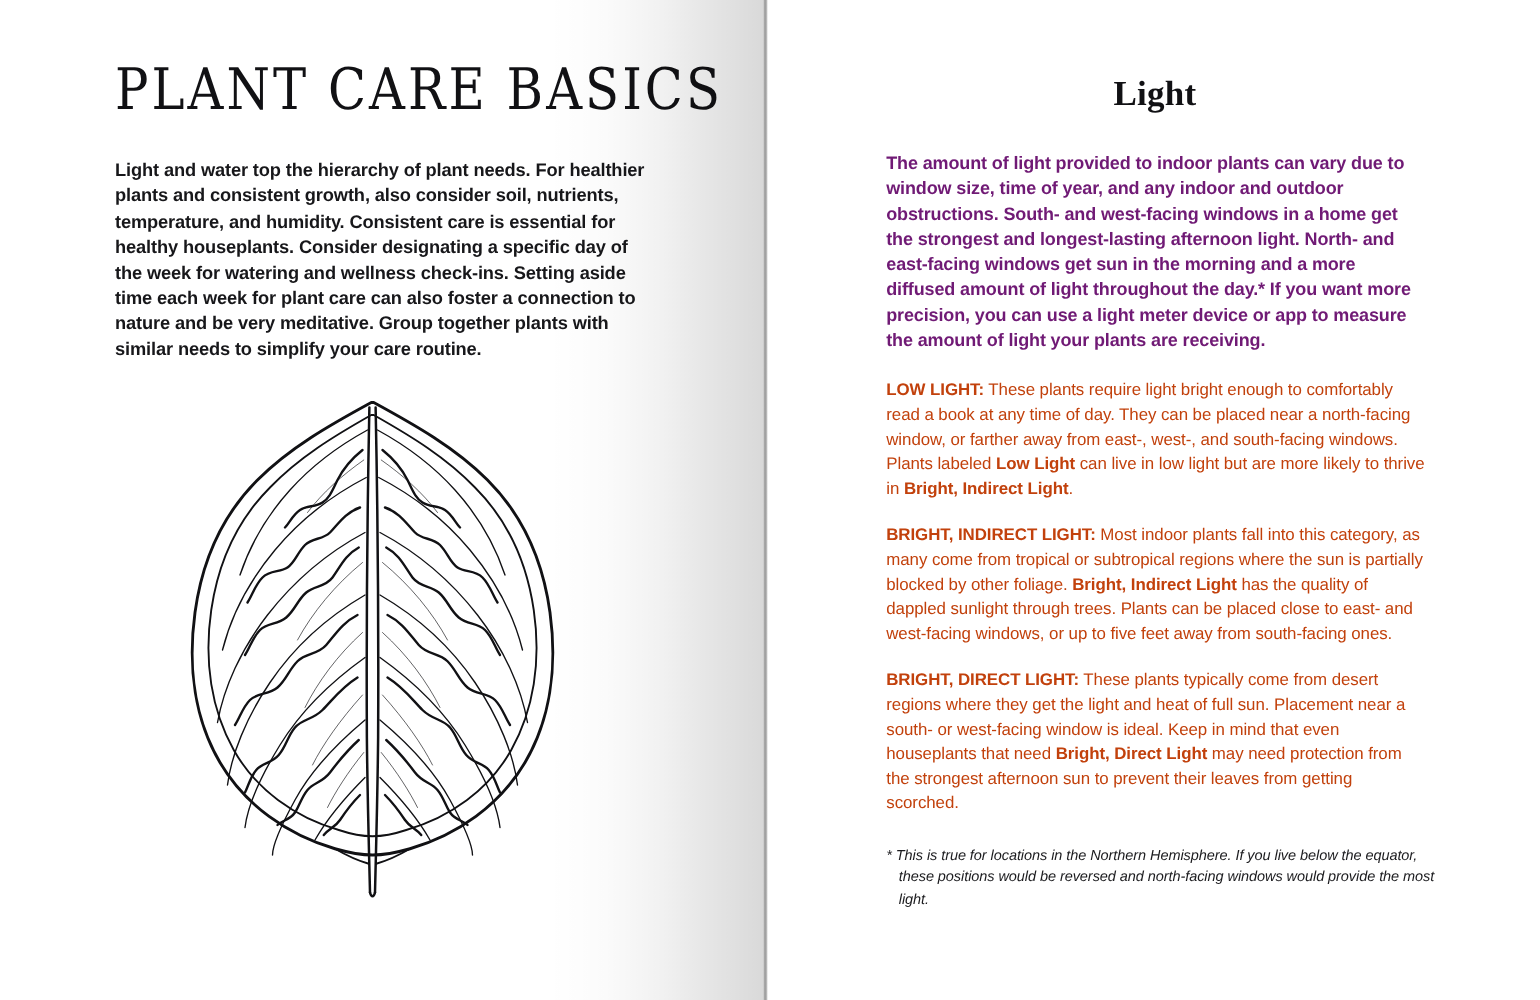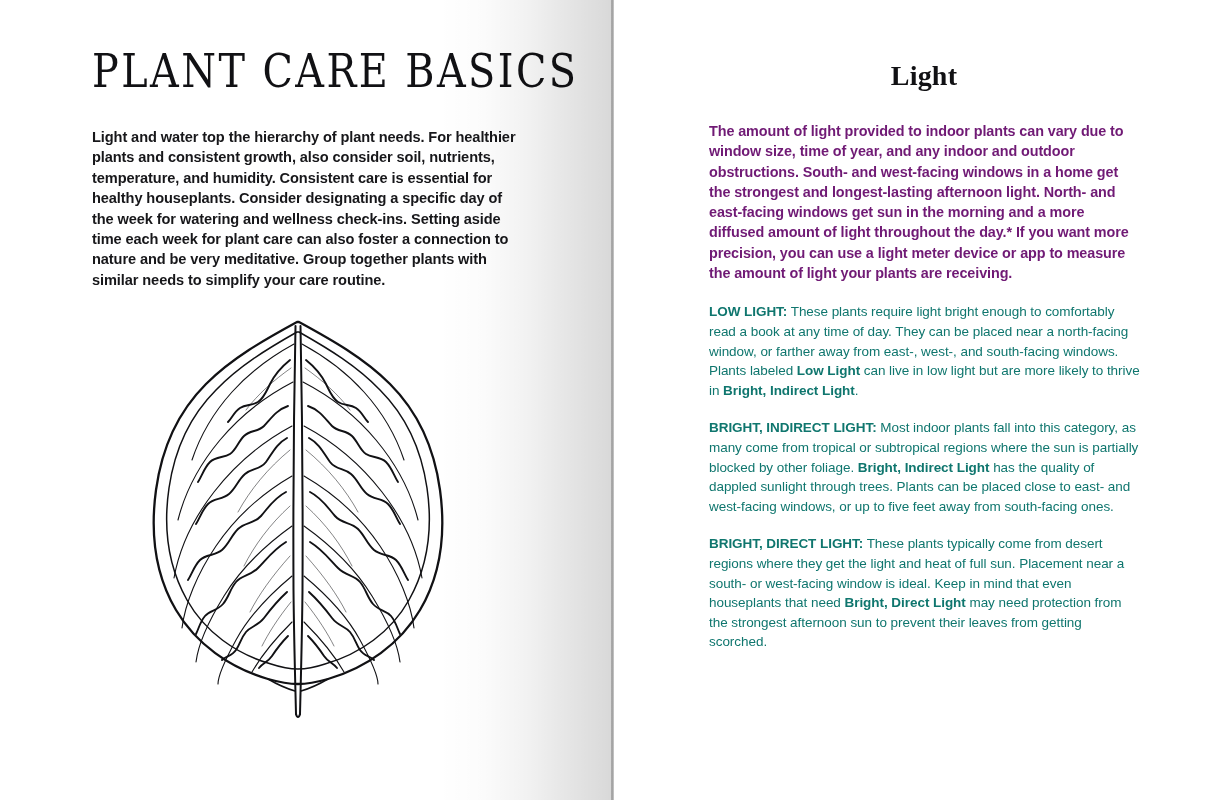--- a/index.html
+++ b/index.html
@@ -132,21 +132,21 @@
     letter-spacing: -0.1px;
     margin: 0 0 19px 0;
     color: #701a75;
   }
   .body-para {
     font-size: 13.5px;
     line-height: 19.6px;
     font-weight: normal;
     letter-spacing: -0.05px;
     margin: 0 0 18px 0;
-    color: #0f766e;
+    color: #c2410c;
   }
   .body-para b, .lead b { font-weight: bold; }
   .term { font-weight: bold; }
 
   .footnote {
     position: absolute;
     left: 95px;
     top: 672px;
     width: 440px;
     font-size: 11.6px;
@@ -287,15 +287,16 @@
 
       <p class="body-para">
         <b class="term">BRIGHT, INDIRECT LIGHT:</b><span> Most indoor plants fall into this category, as many come from tropical or subtropical regions where the sun is partially blocked by other foliage. </span><b class="term">Bright, Indirect Light</b><span> has the quality of dappled sunlight through trees. Plants can be placed close to east- and west-facing windows, or up to five feet away from south-facing ones.</span>
       </p>
 
       <p class="body-para">
         <b class="term">BRIGHT, DIRECT LIGHT:</b><span> These plants typically come from desert regions where they get the light and heat of full sun. Placement near a south- or west-facing window is ideal. Keep in mind that even houseplants that need </span><b class="term">Bright, Direct Light</b><span> may need protection from the strongest afternoon sun to prevent their leaves from getting scorched.</span>
       </p>
     </div>
 
+    <div class="footnote">* This is true for locations in the Northern Hemisphere. If you live below the equator, these positions would be reversed and north-facing windows would provide the most light.</div>
   </div>
 
 </div>
 
 </body></html>

